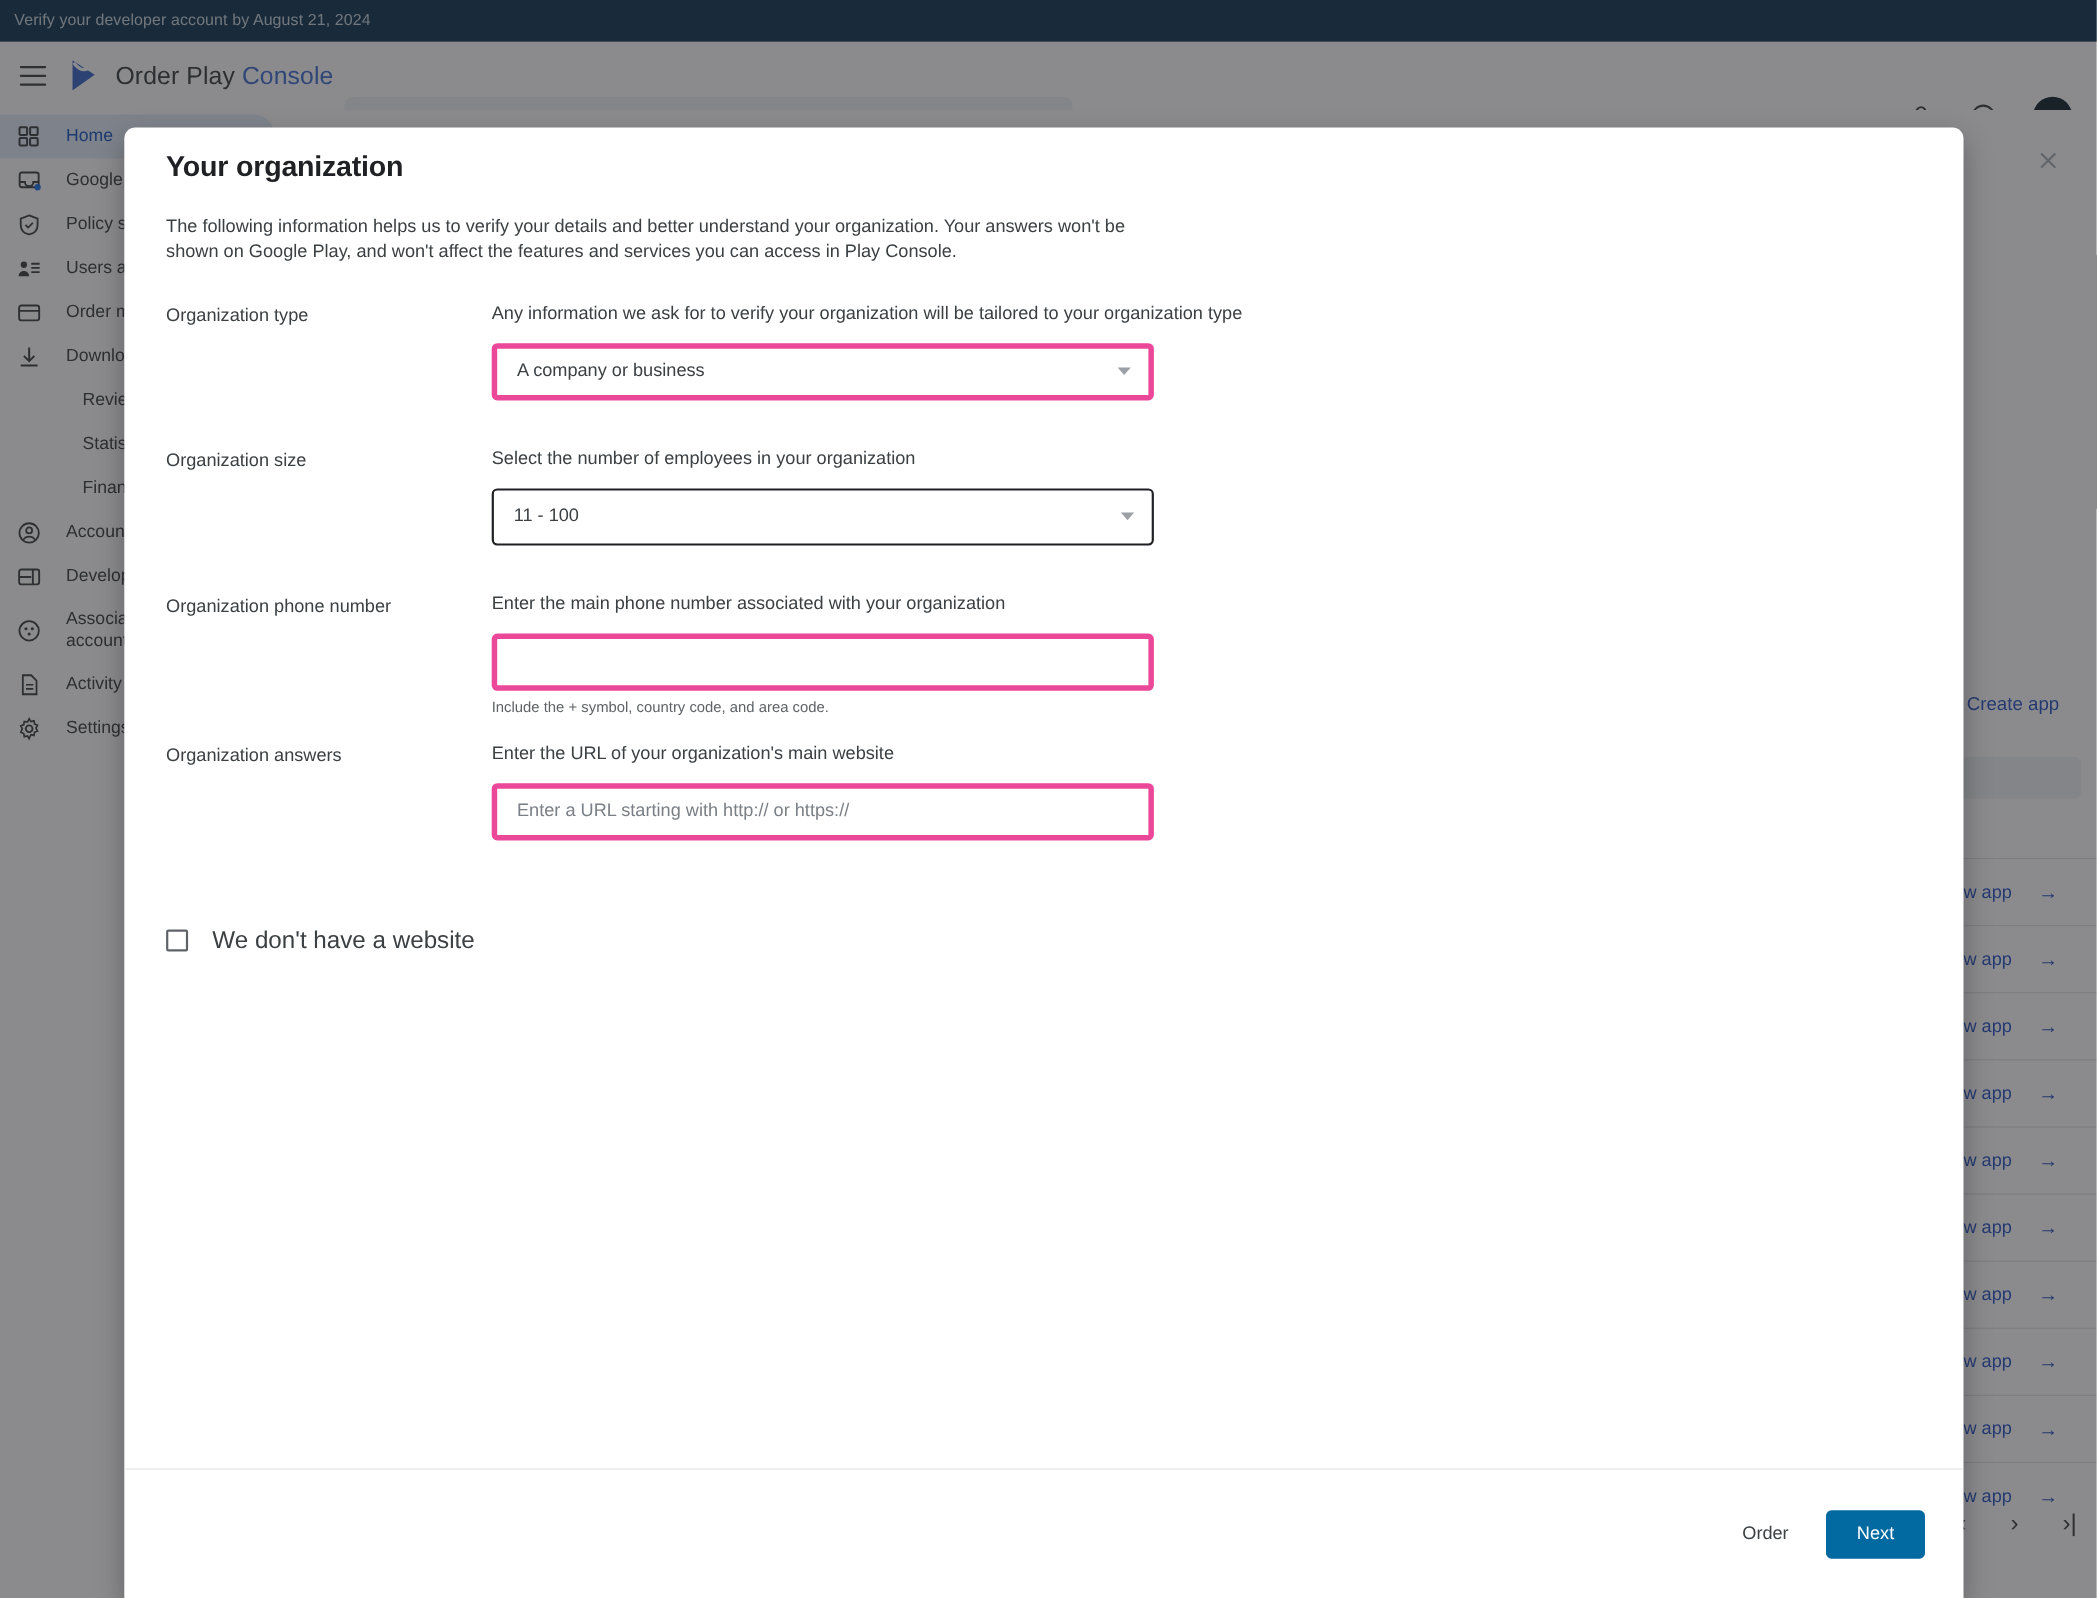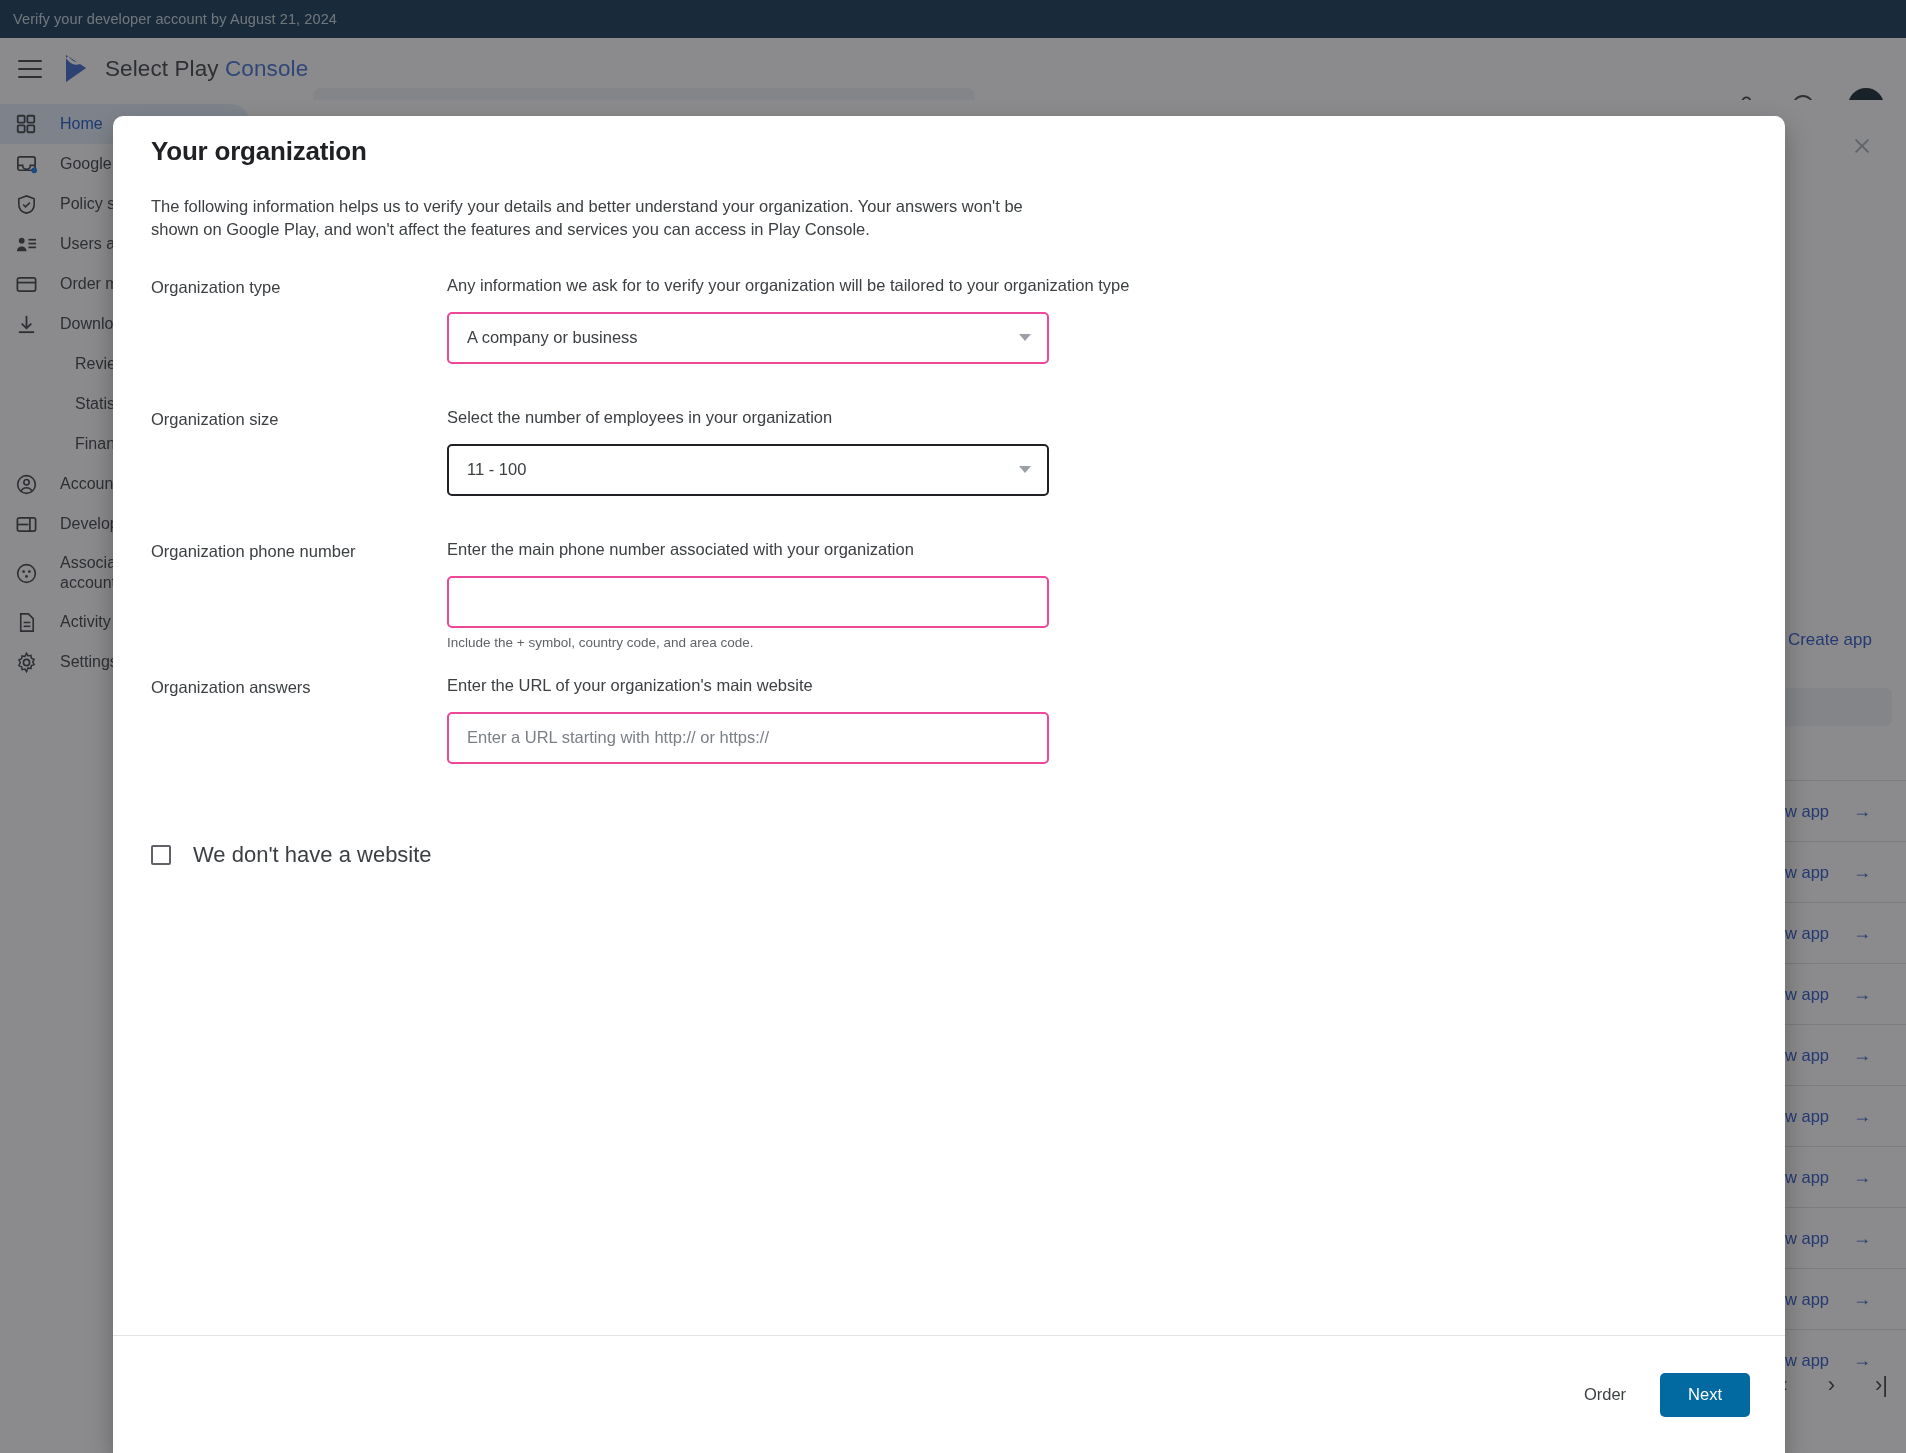--- a/index.html
+++ b/index.html
@@ -152,21 +152,21 @@
     font-size: 16.5px; color: #3c4043;
     padding-top: 2px;
   }
   .fr-body { flex: 1; }
   .fr-hint { font-size: 16.5px; color: #3c4043; }
   .fr-sub { font-size: 13.5px; color: #5f6368; padding-top: 7px; }
 
   .field {
     margin-top: 17px;
     width: 602px; height: 52px;
-    border: 2px solid #ec4899; border-radius: 5px;
+    border: 5px solid #ec4899; border-radius: 5px;
     background: #fff;
     display: flex; align-items: center;
     padding: 0 16px 0 18px;
     font-size: 16.5px; color: #3c4043;
   }
   .field.focused { border: 2px solid #202124; }
   .field .val { flex: 1; }
   .field .ph { flex: 1; color: #7a7f85; }
   .caret-dn {
     width: 0; height: 0;
@@ -222,21 +222,21 @@
         <span></span>
         <span></span>
         <span></span>
       </div>
     <div class="brand">
       <svg class="play-logo" viewBox="0 0 30 32">
         <path d="M2 2 L22 15 L2 29 Z" fill="#3f6fd1"></path>
         <path d="M2 2 L22 15 L2 29 Z" fill="#2f5bb7" opacity=".4"></path>
         <path d="M3 4 C9 12, 14 12, 21 6" stroke="#ffffff" stroke-width="3" fill="none"></path>
       </svg>
-      <span class="brand-text"><span>Select Play </span><span class="console">Console</span></span>
+      <span class="brand-text"><span>Order Play </span><span class="console">Console</span></span>
     </div>
     <div class="searchbox">
       <svg width="21" height="21" viewBox="0 0 24 24">
         <circle cx="10.5" cy="10.5" r="7" fill="none" stroke="#3c4043" stroke-width="2"></circle>
         <line x1="15.6" y1="15.6" x2="21" y2="21" stroke="#3c4043" stroke-width="2"></line>
       </svg>
       <span class="ph">Search Play Console</span>
     </div>
     <div class="appbar-right">
       <div class="icon-btn">

